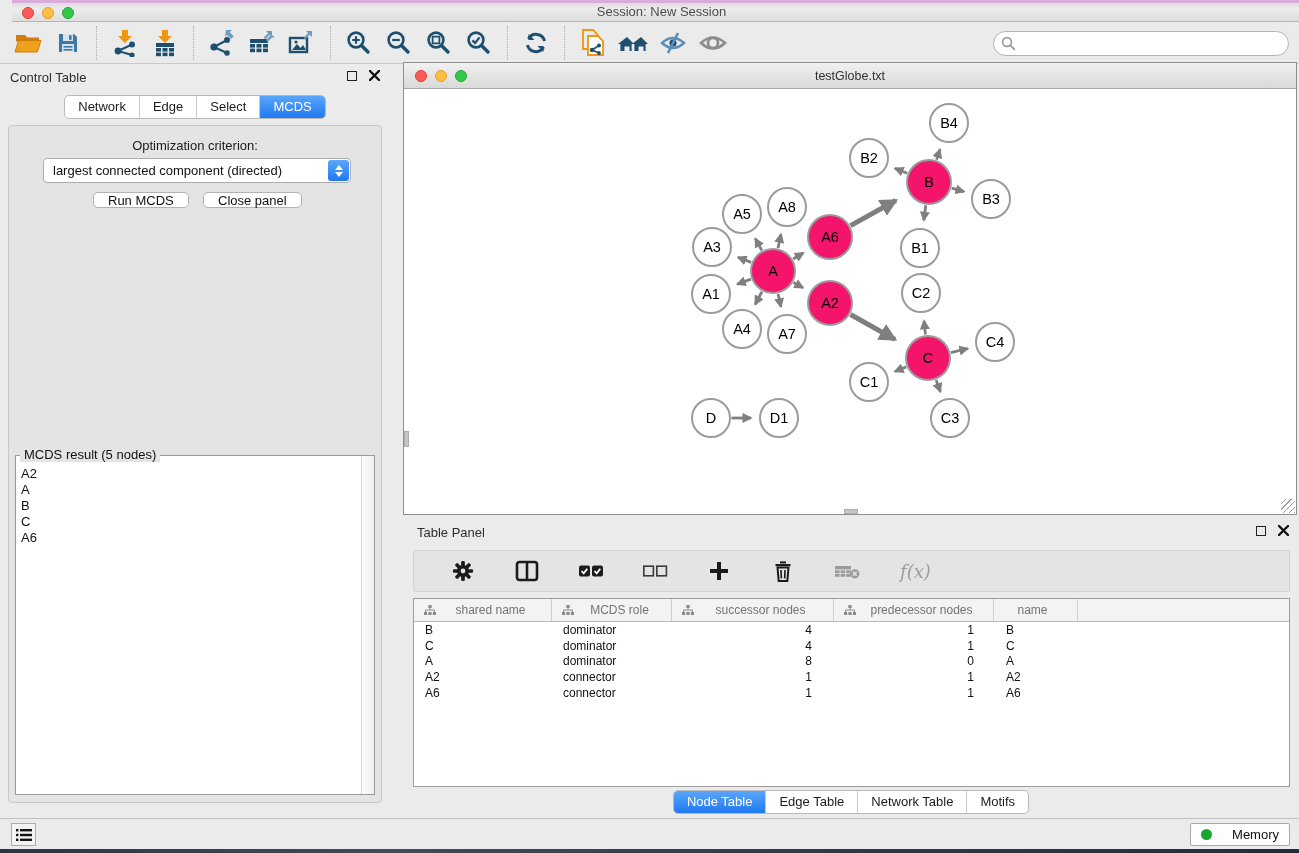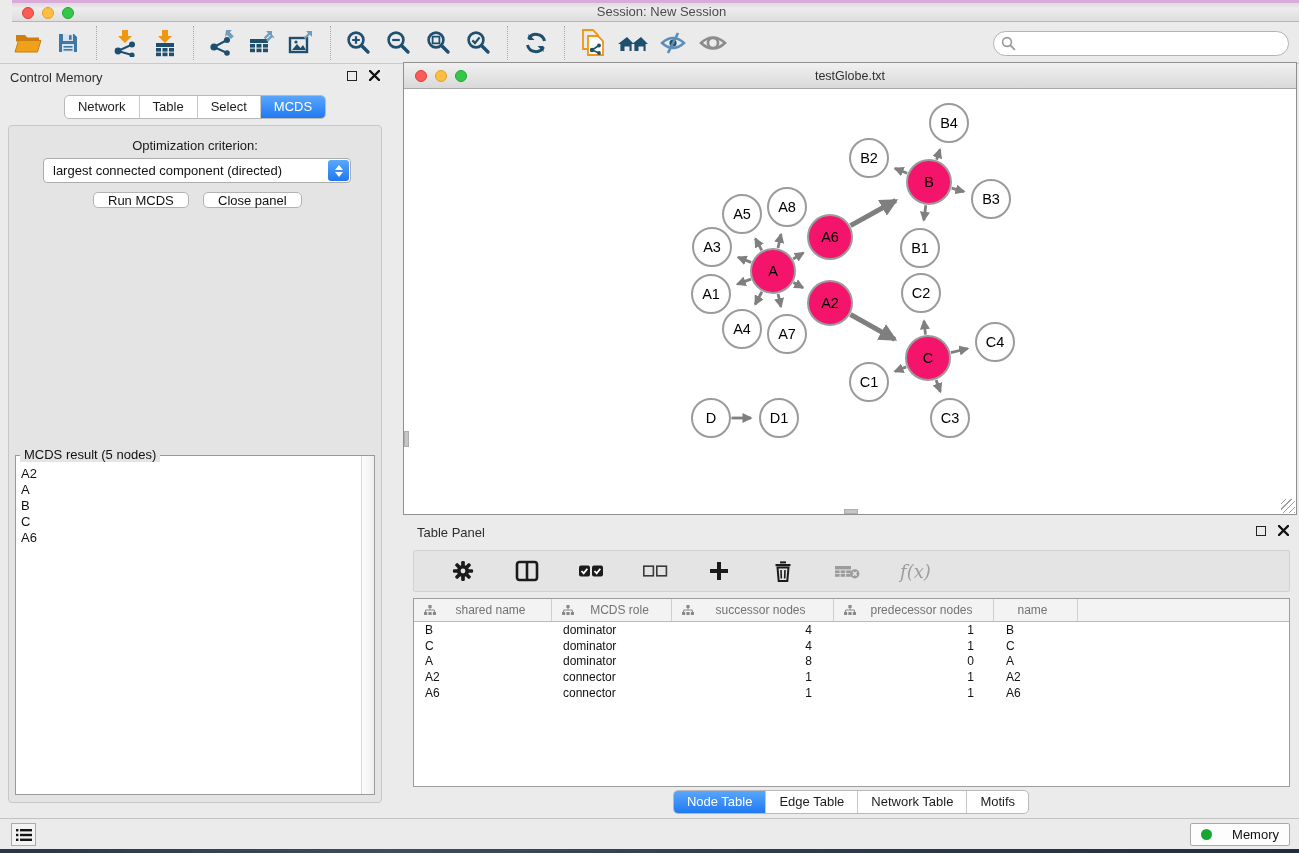--- a/index.html
+++ b/index.html
@@ -288,35 +288,35 @@
     <div id="search-wrap">
       <svg id="search-icon" width="15" height="15" viewBox="0 0 15 15">
           <circle cx="6" cy="6" r="4.4" fill="none" stroke="#9a9a9a" stroke-width="1.6"></circle>
           <line x1="9.4" y1="9.4" x2="13.4" y2="13.4" stroke="#9a9a9a" stroke-width="1.8" stroke-linecap="round"></line>
         </svg>
       <input id="search-input" type="text" value="" style="">
     </div>
   </div>
 
   <div id="cp-header">
-    <span>Control Memory</span>
+    <span>Control Table</span>
     <span class="panel-ctrls" id="cp-ctrls">
       <span class="float-box"></span>
       <span class="close-x">
           <svg width="11" height="11" viewBox="0 0 11 11">
             <path d="M1 1 L10 10 M10 1 L1 10" stroke="#111" stroke-width="2.4" stroke-linecap="round"></path>
           </svg>
         </span>
     </span>
   </div>
 
   <div id="cp-tabs">
     <span class="seg" id="cp-seg">
         <span class="s">Network</span>
-        <span class="s">Table</span>
+        <span class="s">Edge</span>
         <span class="s">Select</span>
         <span class="s active">MCDS</span>
       </span>
   </div>
 
   <div id="cp-content">
     <div id="opt-label">Optimization criterion:</div>
     <div id="criterion">
       <span>largest connected component (directed)</span>
       <span class="stepper">

